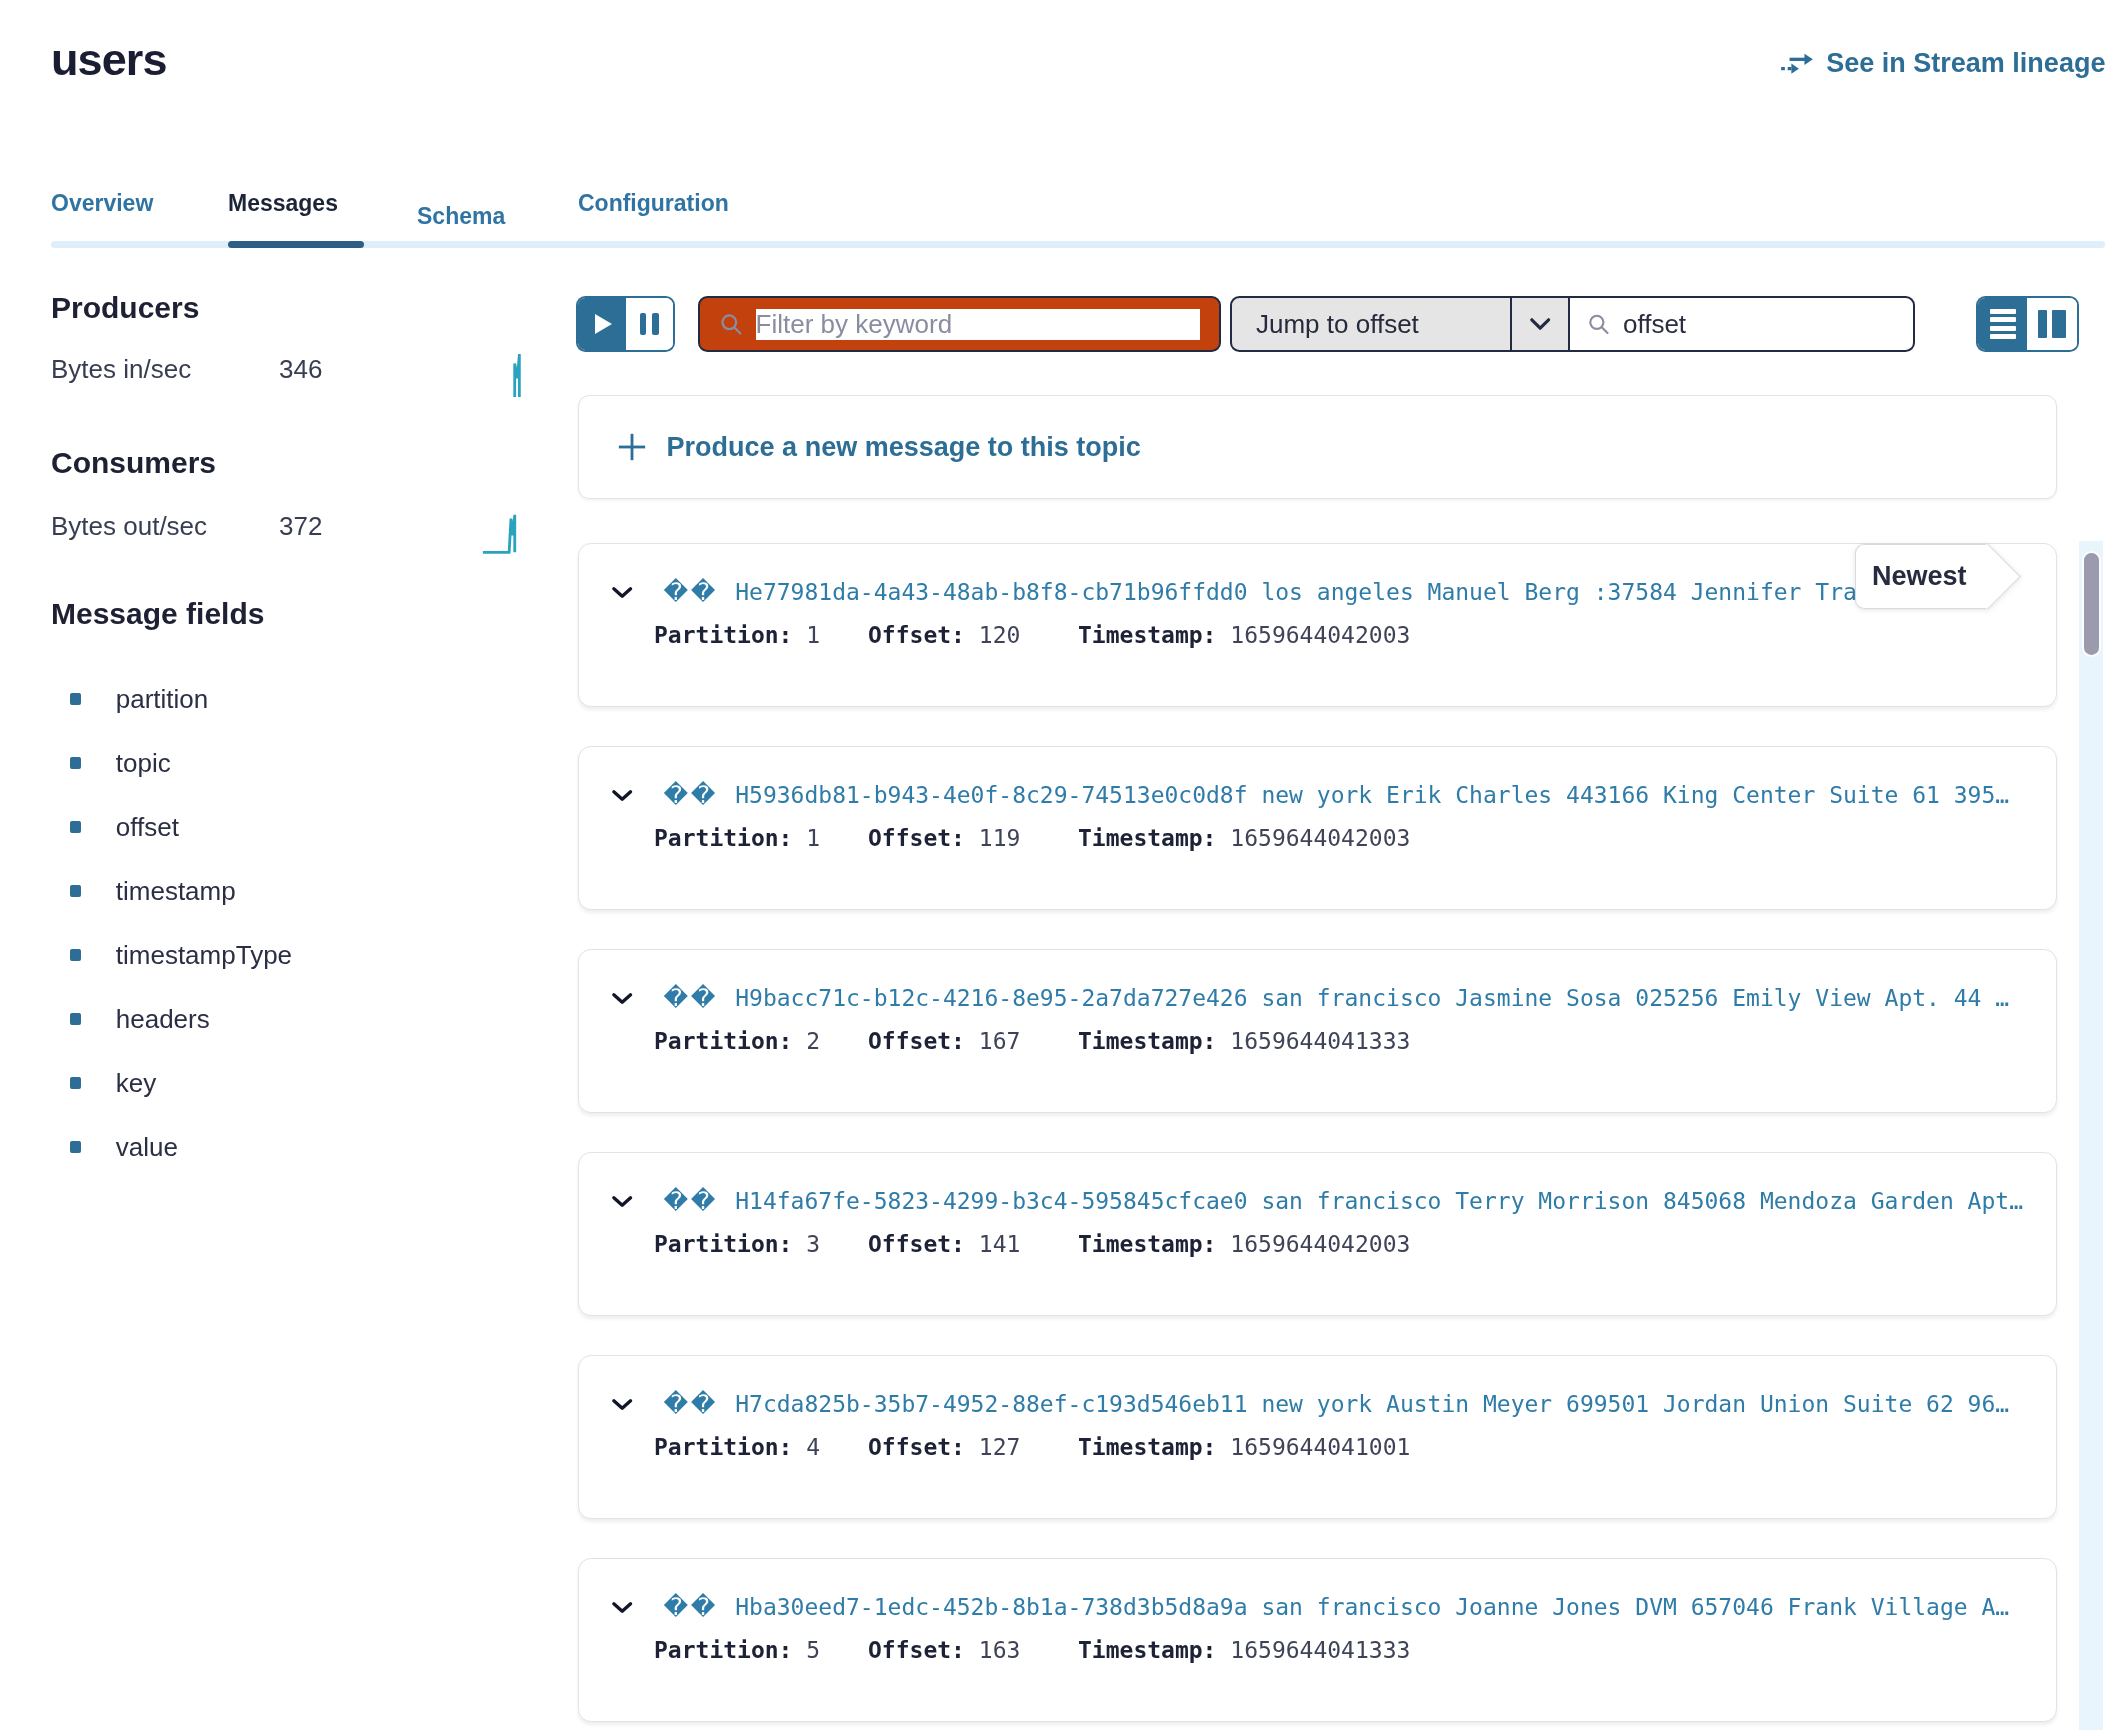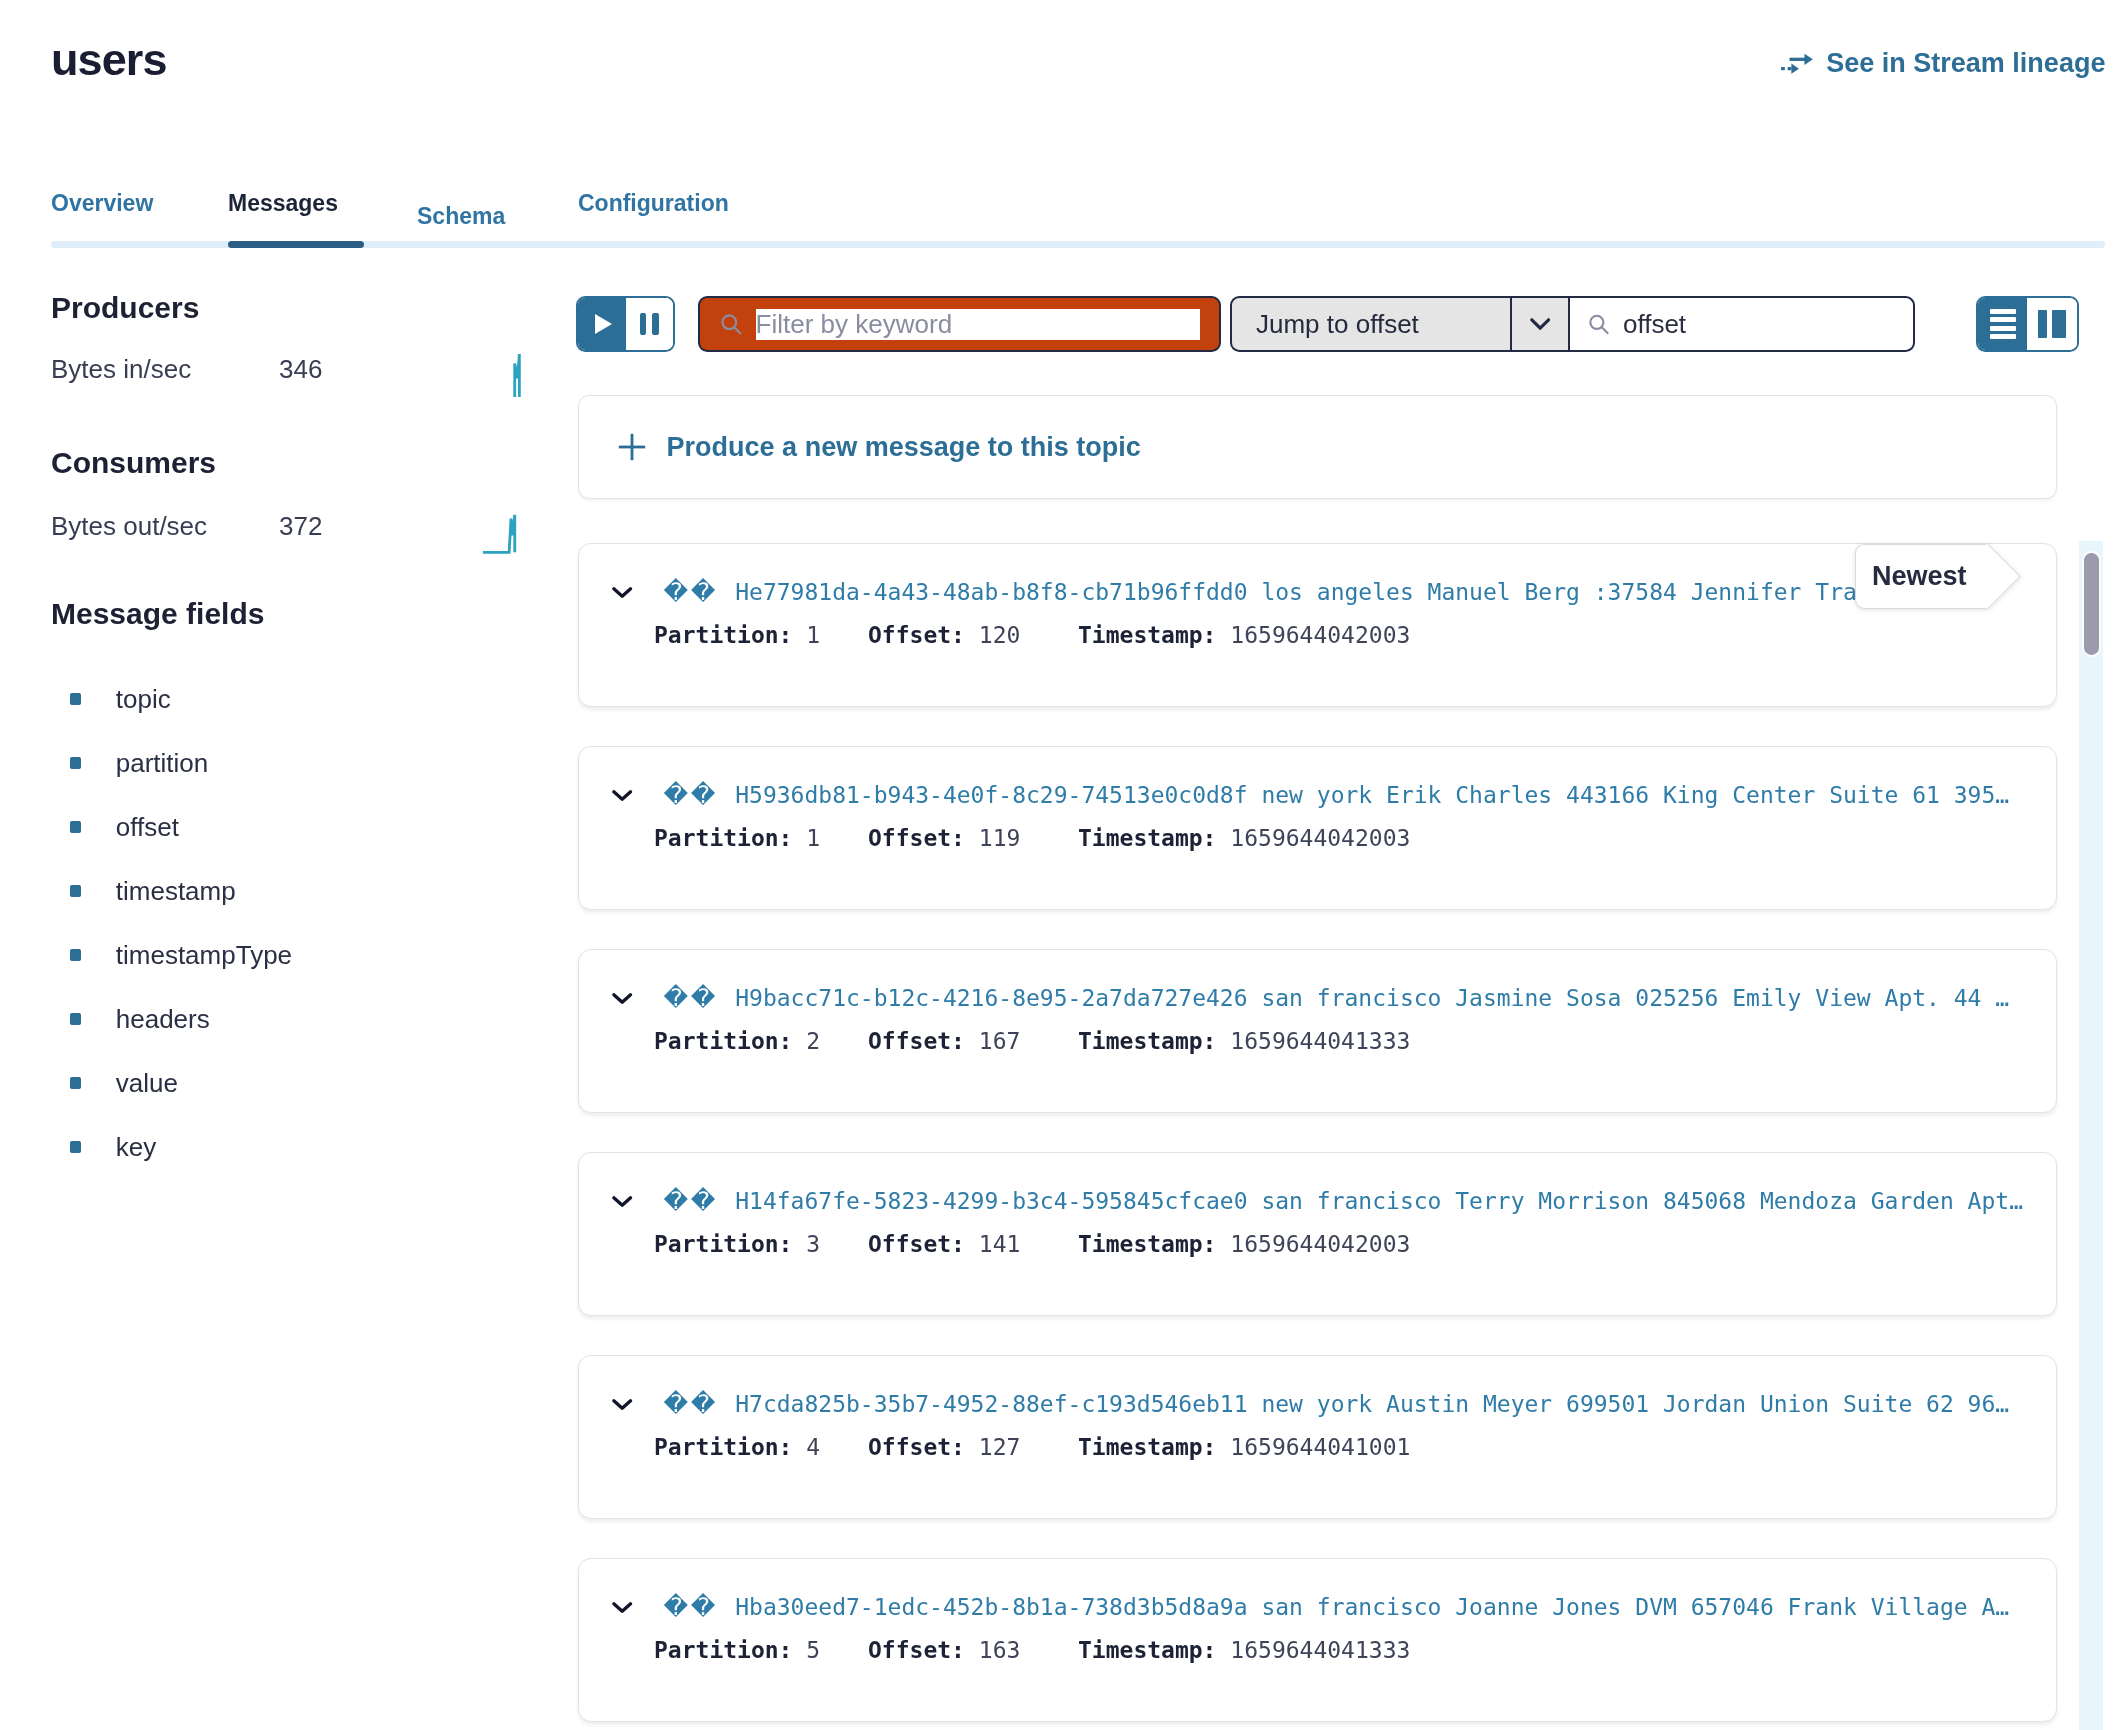--- a/index.html
+++ b/index.html
@@ -156,49 +156,49 @@
     <span class="metric-value">372</span>
   </div>
   <svg class="spark" style="left:481px; top:511px;" width="45" height="47" viewBox="0 0 48 50">
     <polyline points="2,44 30,44 32,8 34,26 36,4 36,44" fill="none" stroke="#2ba3bf" stroke-width="3"></polyline>
   </svg>
 
   <div class="side-heading" style="top:597px;">Message fields</div>
   <ul class="fields-list">
     <li class="field-item">
         <span class="field-bullet"></span>
+        <span class="field-label">partition</span>
+      </li>
+    <li class="field-item">
+        <span class="field-bullet"></span>
         <span class="field-label">topic</span>
       </li>
     <li class="field-item">
         <span class="field-bullet"></span>
-        <span class="field-label">partition</span>
-      </li>
-    <li class="field-item">
-        <span class="field-bullet"></span>
         <span class="field-label">offset</span>
       </li>
     <li class="field-item">
         <span class="field-bullet"></span>
         <span class="field-label">timestamp</span>
       </li>
     <li class="field-item">
         <span class="field-bullet"></span>
         <span class="field-label">timestampType</span>
       </li>
     <li class="field-item">
         <span class="field-bullet"></span>
         <span class="field-label">headers</span>
       </li>
     <li class="field-item">
         <span class="field-bullet"></span>
+        <span class="field-label">key</span>
+      </li>
+    <li class="field-item">
+        <span class="field-bullet"></span>
         <span class="field-label">value</span>
-      </li>
-    <li class="field-item">
-        <span class="field-bullet"></span>
-        <span class="field-label">key</span>
       </li>
   </ul>
 
   <div class="toolbar">
     <div class="playpause">
       <div class="btn-play">
         <span class="play-tri"></span>
       </div>
       <div class="btn-pause">
         <span class="pause-bar"></span>

